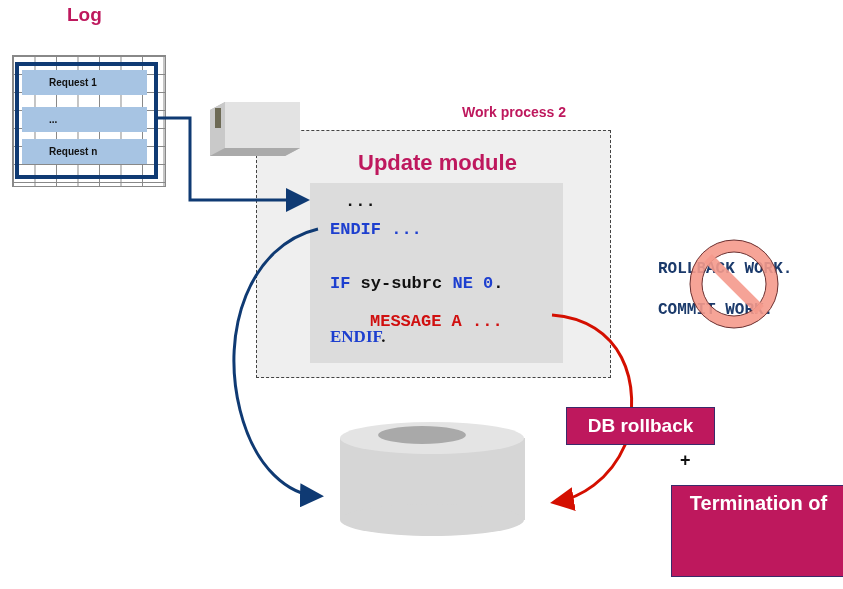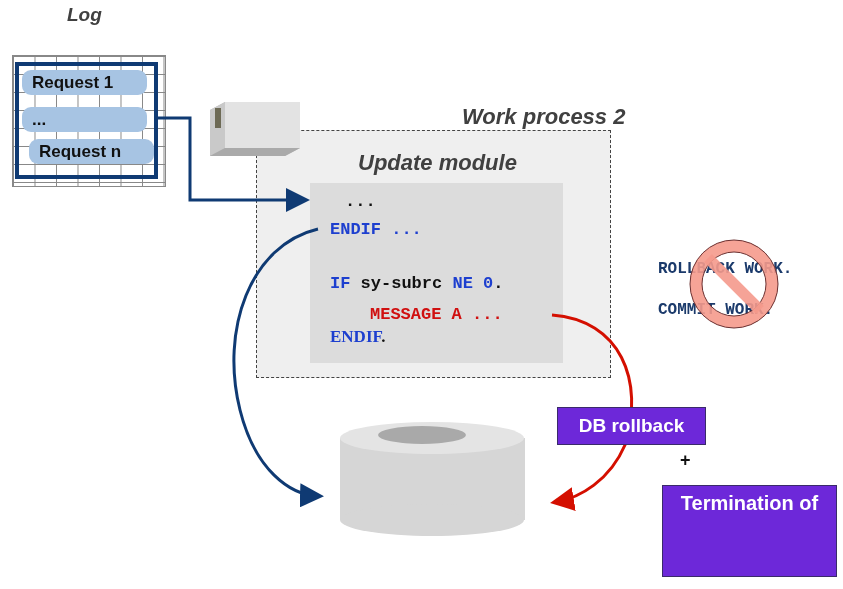--- a/index.html
+++ b/index.html
@@ -1,60 +1,60 @@
 <!DOCTYPE html>
 <html><head>
 <meta charset="utf-8">
 <style>
   html,body{margin:0;padding:0;background:#fff;}
   body{width:843px;height:589px;position:relative;overflow:hidden;font-family:"Liberation Sans",sans-serif;}
   .abs{position:absolute;}
-  .title{font-weight:bold;font-size:19px;color:#404040;font-style:italic;}
+  .title{font-weight:bold;font-size:19px;color:#be185d;}
   .log-grid{left:12px;top:55px;width:152px;height:130px;border:1px solid #888;
     background-image:linear-gradient(#888 1px,transparent 1px),linear-gradient(90deg,#888 1px,transparent 1px);
     background-size:21.5px 18px;background-color:#fff;}
   .log-frame{left:15px;top:62px;width:135px;height:109px;border:4px solid #0f3a73;}
-  .req{position:absolute;left:22px;width:125px;height:25px;background:#a7c4e3;font-weight:bold;font-size:17px;color:#111;line-height:25px;padding-left:10px;box-sizing:border-box;border-radius:9px;}
+  .req{position:absolute;left:22px;width:125px;height:25px;background:#a7c4e3;font-weight:bold;font-size:10px;color:#111;line-height:25px;padding-left:27px;box-sizing:border-box;}
   .wp{left:256px;top:130px;width:353px;height:246px;border:1px dashed #444;background:#efefef;}
   .code-box{left:310px;top:183px;width:253px;height:180px;background:#dcdcdc;}
   .code{font-family:"Liberation Mono",monospace;font-weight:bold;font-size:17px;position:absolute;white-space:pre;}
   .blue{color:#1d3fcf;}
   .red{color:#d01010;}
   .dark{color:#111;}
   .navy{color:#1b3a6b;}
-  .redbox{background:#6d28d9;color:#fff;font-weight:bold;border:1px solid #3a2a6a;text-align:center;box-sizing:border-box;}
+  .redbox{background:#be185d;color:#fff;font-weight:bold;border:1px solid #3a2a6a;text-align:center;box-sizing:border-box;margin-left:9px;}
 </style>
 </head>
 <body>
 
 <div class="abs title" style="left:67px;top:4px;">Log</div>
 <div class="abs log-grid"></div>
 <div class="abs log-frame"></div>
 <div class="req" style="top:70px;">Request 1</div>
 <div class="req" style="top:107px;">...</div>
-<div class="req" style="top:139px;margin-left:7px;">Request n</div>
+<div class="req" style="top:139px;">Request n</div>
 
-<div class="abs title" style="left:462px;top:104px;font-size:22px;">Work process 2</div>
+<div class="abs title" style="left:462px;top:104px;font-size:14px;">Work process 2</div>
 <div class="abs wp"></div>
 
 <svg class="abs" style="left:205px;top:98px;" width="100" height="62">
   <polygon points="5,12 20,4 95,4 95,50 80,58 5,58" fill="#bdbdbd"></polygon>
   <polygon points="20,4 95,4 95,50 20,50" fill="#e3e3e3"></polygon>
   <polygon points="5,12 20,4 20,50 5,58" fill="#c9c9c9"></polygon>
   <polygon points="5,58 20,50 95,50 80,58" fill="#aaaaaa"></polygon>
   <rect x="10" y="10" width="6" height="20" fill="#6d6a55"></rect>
 </svg>
 
 <div class="abs title" style="left:358px;top:150px;font-size:22px;">Update module</div>
 <div class="abs code-box"></div>
 
 <div class="code dark" style="left:345px;top:192px;">...</div>
 <div class="code" style="left:330px;top:220px;"><span class="blue">ENDIF</span><span class="blue"> ...</span></div>
 <div class="code" style="left:330px;top:274px;"><span class="blue">IF</span><span class="dark"> sy-subrc </span><span class="blue">NE</span><span class="blue"> 0</span><span class="dark">.</span></div>
-<div class="code red" style="left:354px;top:305px;padding-left:16px;">MESSAGE A ...</div>
+<div class="code red" style="left:354px;top:312px;padding-left:16px;">MESSAGE A ...</div>
 <div class="code" style="left:330px;top:327px;font-family:Liberation Serif, serif;"><span class="blue">ENDIF</span><span class="dark">.</span></div>
 
 <svg class="abs" style="left:330px;top:420px;" width="205" height="120">
   <rect x="10" y="18" width="185" height="82" fill="#d6d6d6"></rect>
   <ellipse cx="102" cy="100" rx="92" ry="16" fill="#d6d6d6"></ellipse>
   <ellipse cx="102" cy="18" rx="92" ry="16" fill="#e4e4e4"></ellipse>
   <ellipse cx="92" cy="15" rx="44" ry="9" fill="#a9a9a9"></ellipse>
 </svg>
 
 <svg class="abs" style="left:0;top:0;" width="843" height="589">

